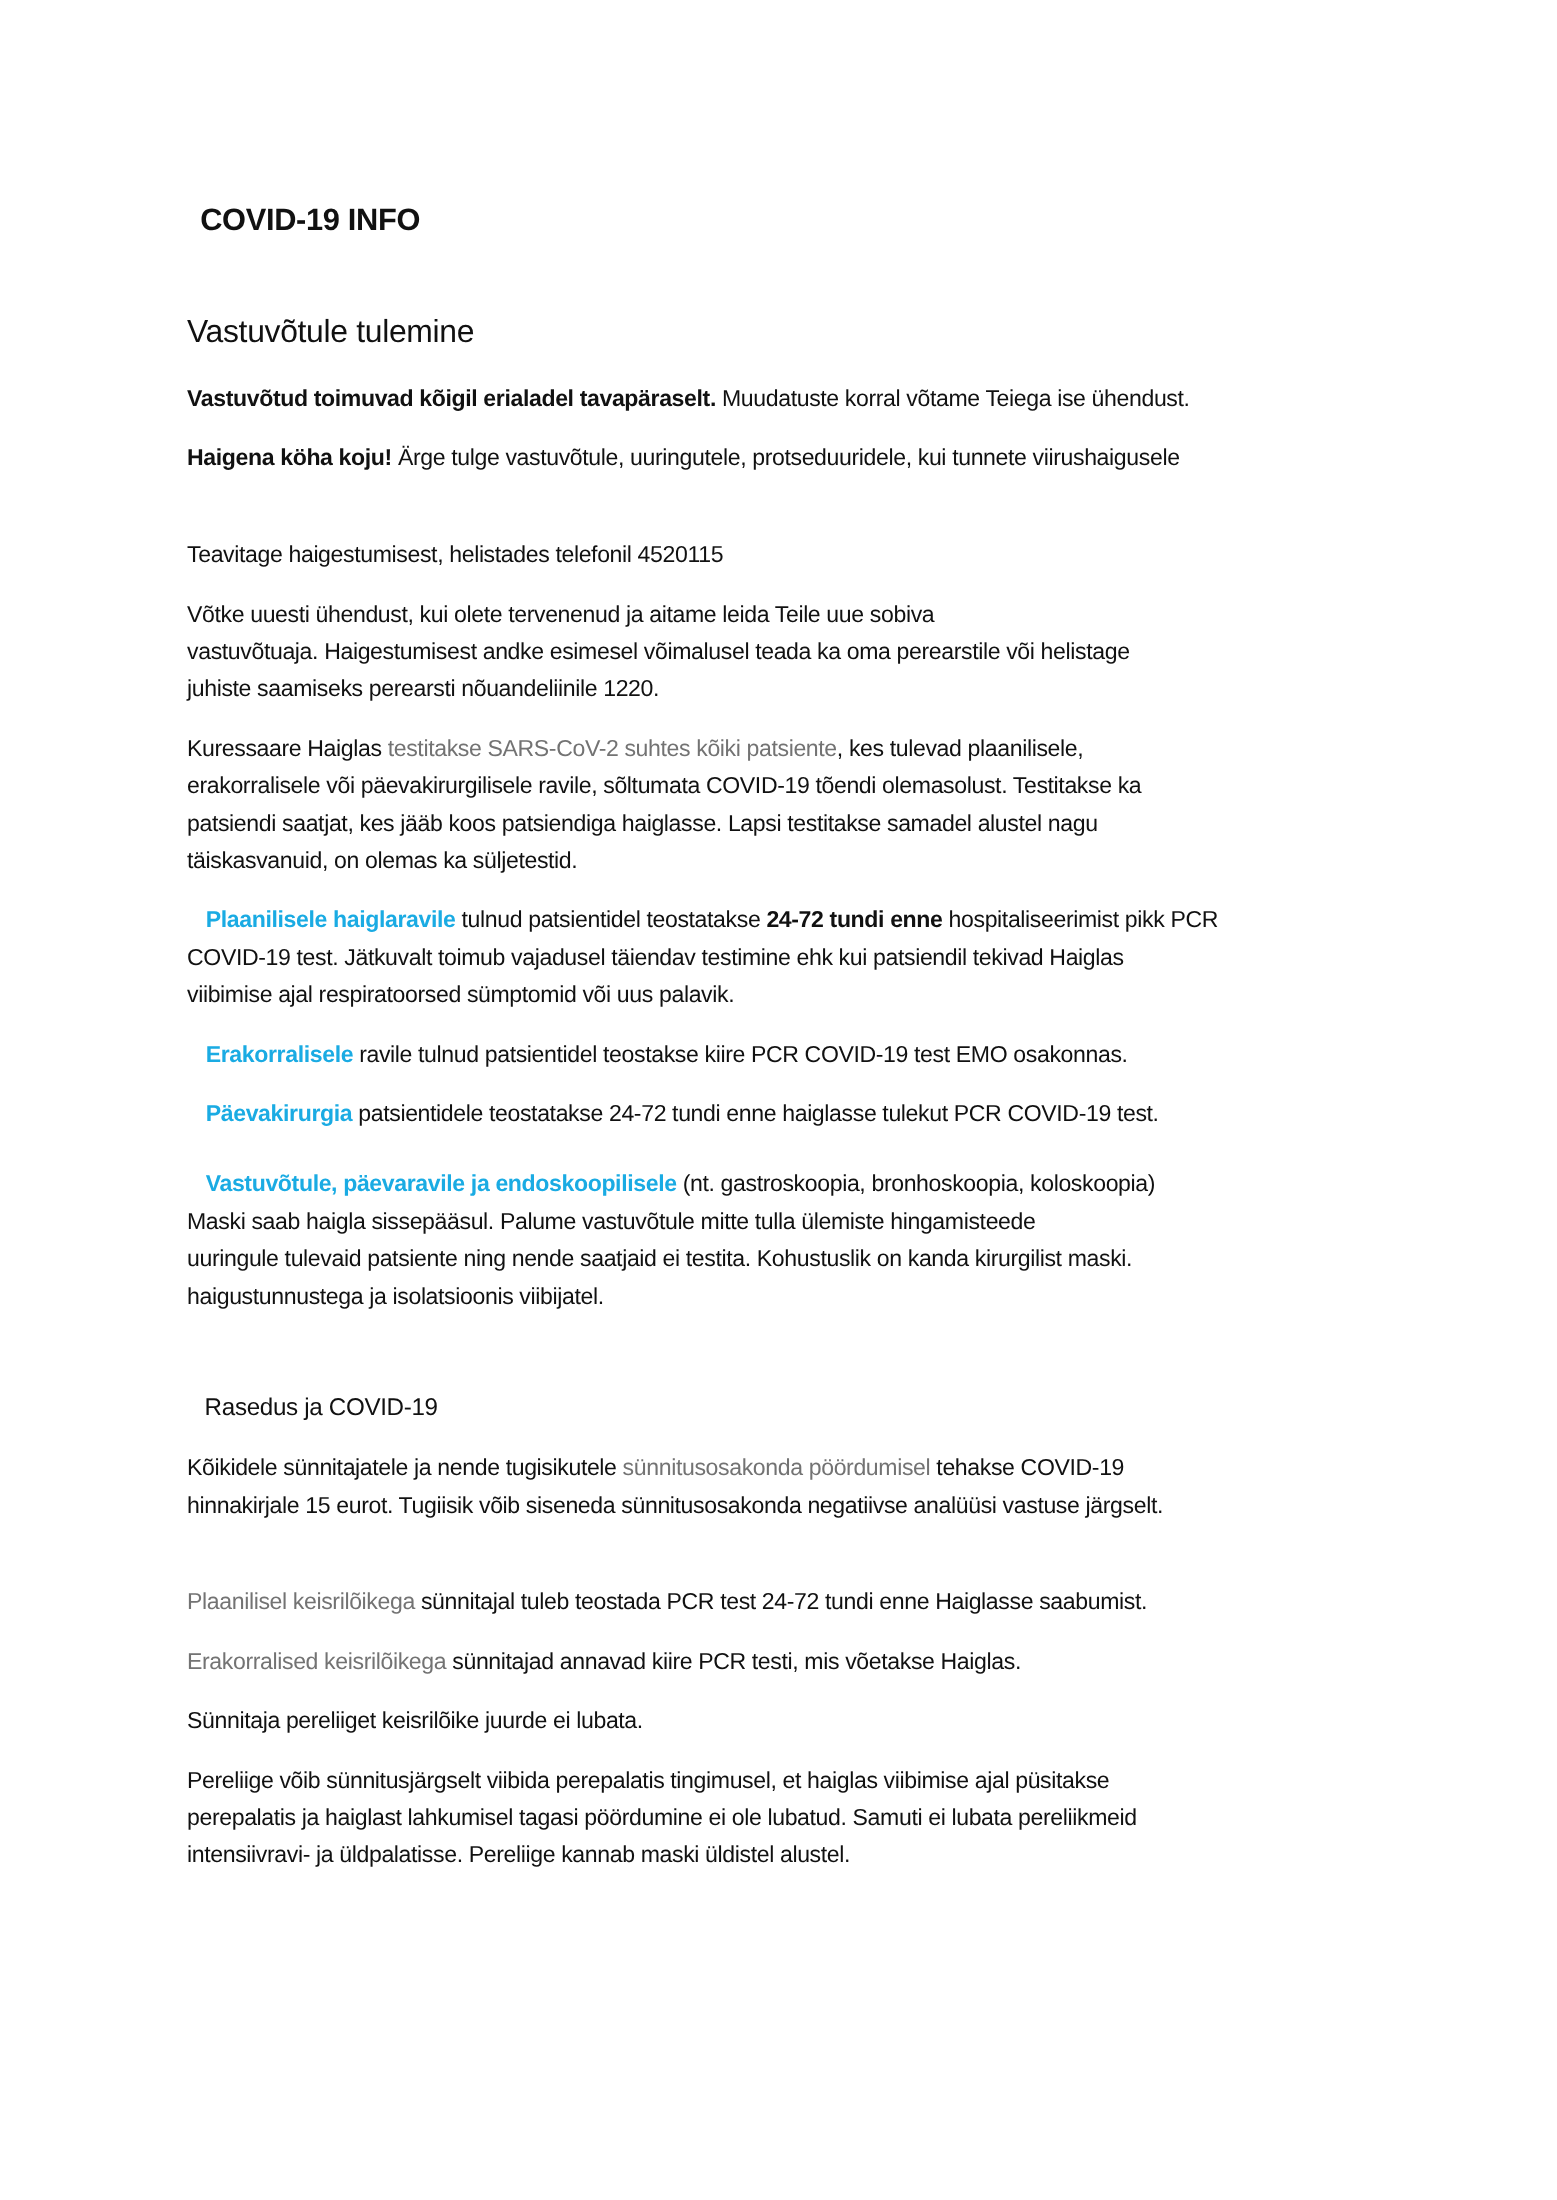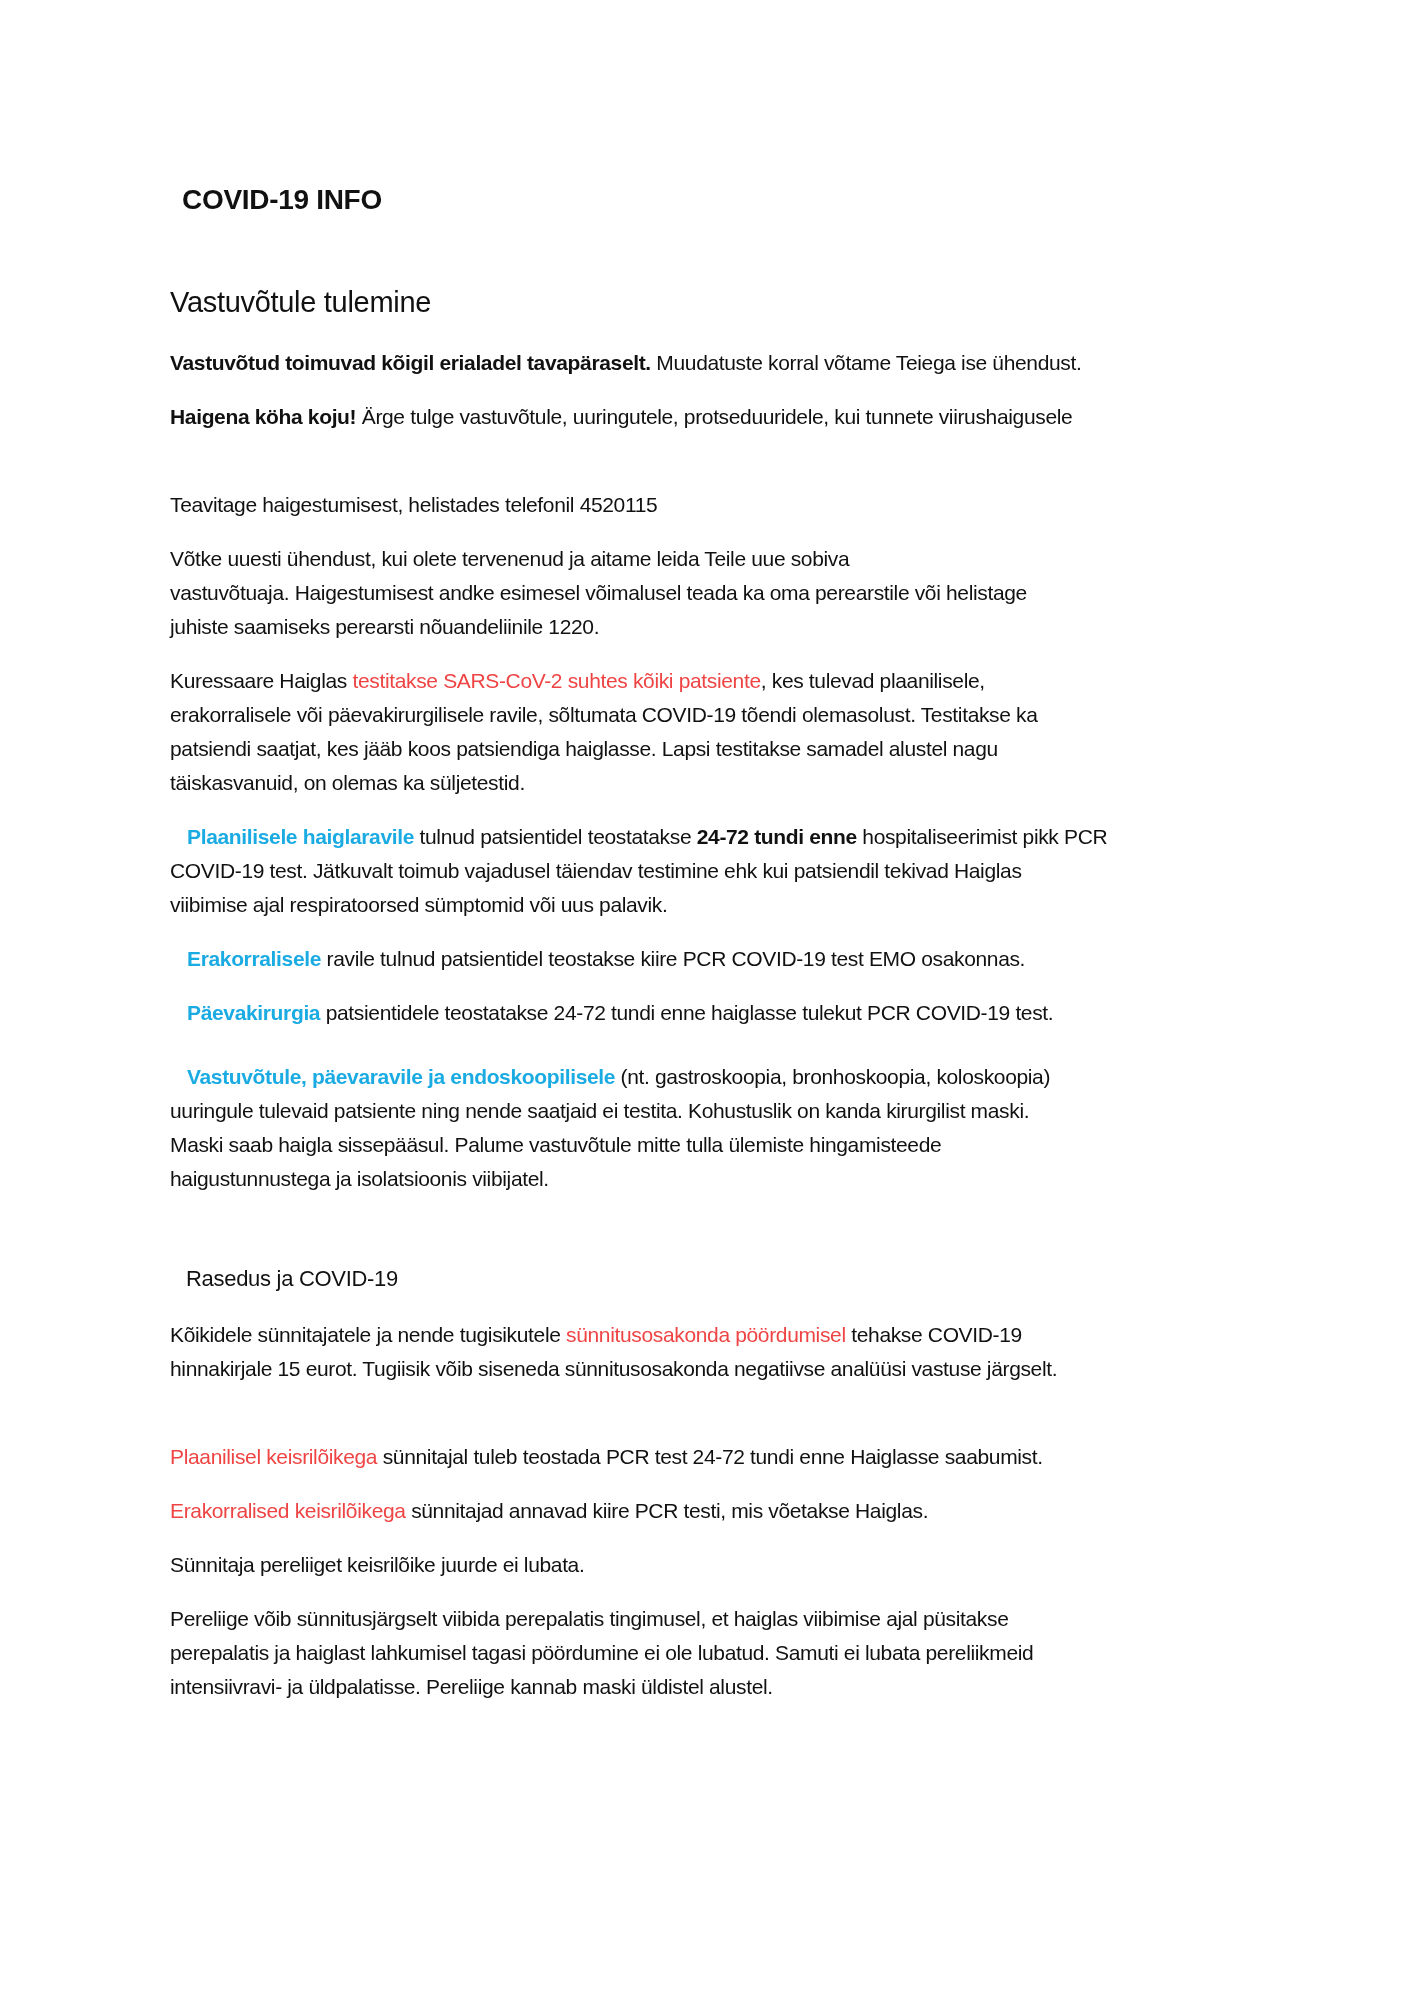--- a/index.html
+++ b/index.html
@@ -16,21 +16,21 @@
     position: absolute; top: 286px; left: 0; margin: 0;
     font-size: 29px; font-weight: normal; letter-spacing: -0.3px;
   }
   .para {
     position: absolute; left: 0; margin: 0; width: 1090px;
     font-size: 21px; line-height: 34px; letter-spacing: -0.35px;
     white-space: normal;
   }
   .para .ln { display: block; white-space: nowrap; }
   b { font-weight: bold; }
-  .link { color: #ef4444; margin-top: 32px; }
+  .link { color: #737373; margin-top: 32px; }
   .link-b { color: #1AABE3; font-weight: bold; margin-left: 17px; }
   h3.sub-title {
     position: absolute; top: 1266px; left: 16px; margin: 0;
     font-size: 22px; font-weight: normal; letter-spacing: -0.3px;
   }
 </style>
 </head>
 <body>
 
 <div class="page">
@@ -73,22 +73,22 @@
   <p class="para" style="top:942px">
     <span class="ln"><a class="link-b">Erakorralisele</a><span> ravile tulnud patsientidel  teostakse kiire PCR COVID-19 test EMO osakonnas.</span></span>
   </p>
 
   <p class="para" style="top:996px">
     <span class="ln"><a class="link-b">Päevakirurgia</a><span> patsientidele teostatakse 24-72 tundi enne haiglasse tulekut PCR COVID-19 test.</span></span>
   </p>
 
   <p class="para" style="top:1060px">
     <span class="ln"><a class="link-b">Vastuvõtule, päevaravile ja endoskoopilisele</a><span> (nt. gastroskoopia, bronhoskoopia, koloskoopia)</span></span>
+    <span class="ln">Maski saab haigla sissepääsul. Palume vastuvõtule mitte tulla ülemiste hingamisteede</span>
     <span class="ln">uuringule tulevaid patsiente ning nende saatjaid ei testita. Kohustuslik on kanda kirurgilist maski.</span>
-    <span class="ln">Maski saab haigla sissepääsul. Palume vastuvõtule mitte tulla ülemiste hingamisteede</span>
     <span class="ln">haigustunnustega ja isolatsioonis viibijatel.</span>
   </p>
 
   <h3 class="sub-title">Rasedus ja COVID-19</h3>
 
   <p class="para" style="top:1318px">
     <span class="ln"><span>Kõikidele sünnitajatele ja nende tugisikutele </span><a class="link">sünnitusosakonda pöördumisel</a><span> tehakse COVID-19</span></span>
     <span class="ln">hinnakirjale 15 eurot. Tugiisik võib siseneda sünnitusosakonda negatiivse analüüsi vastuse järgselt.</span>
   </p>
 

